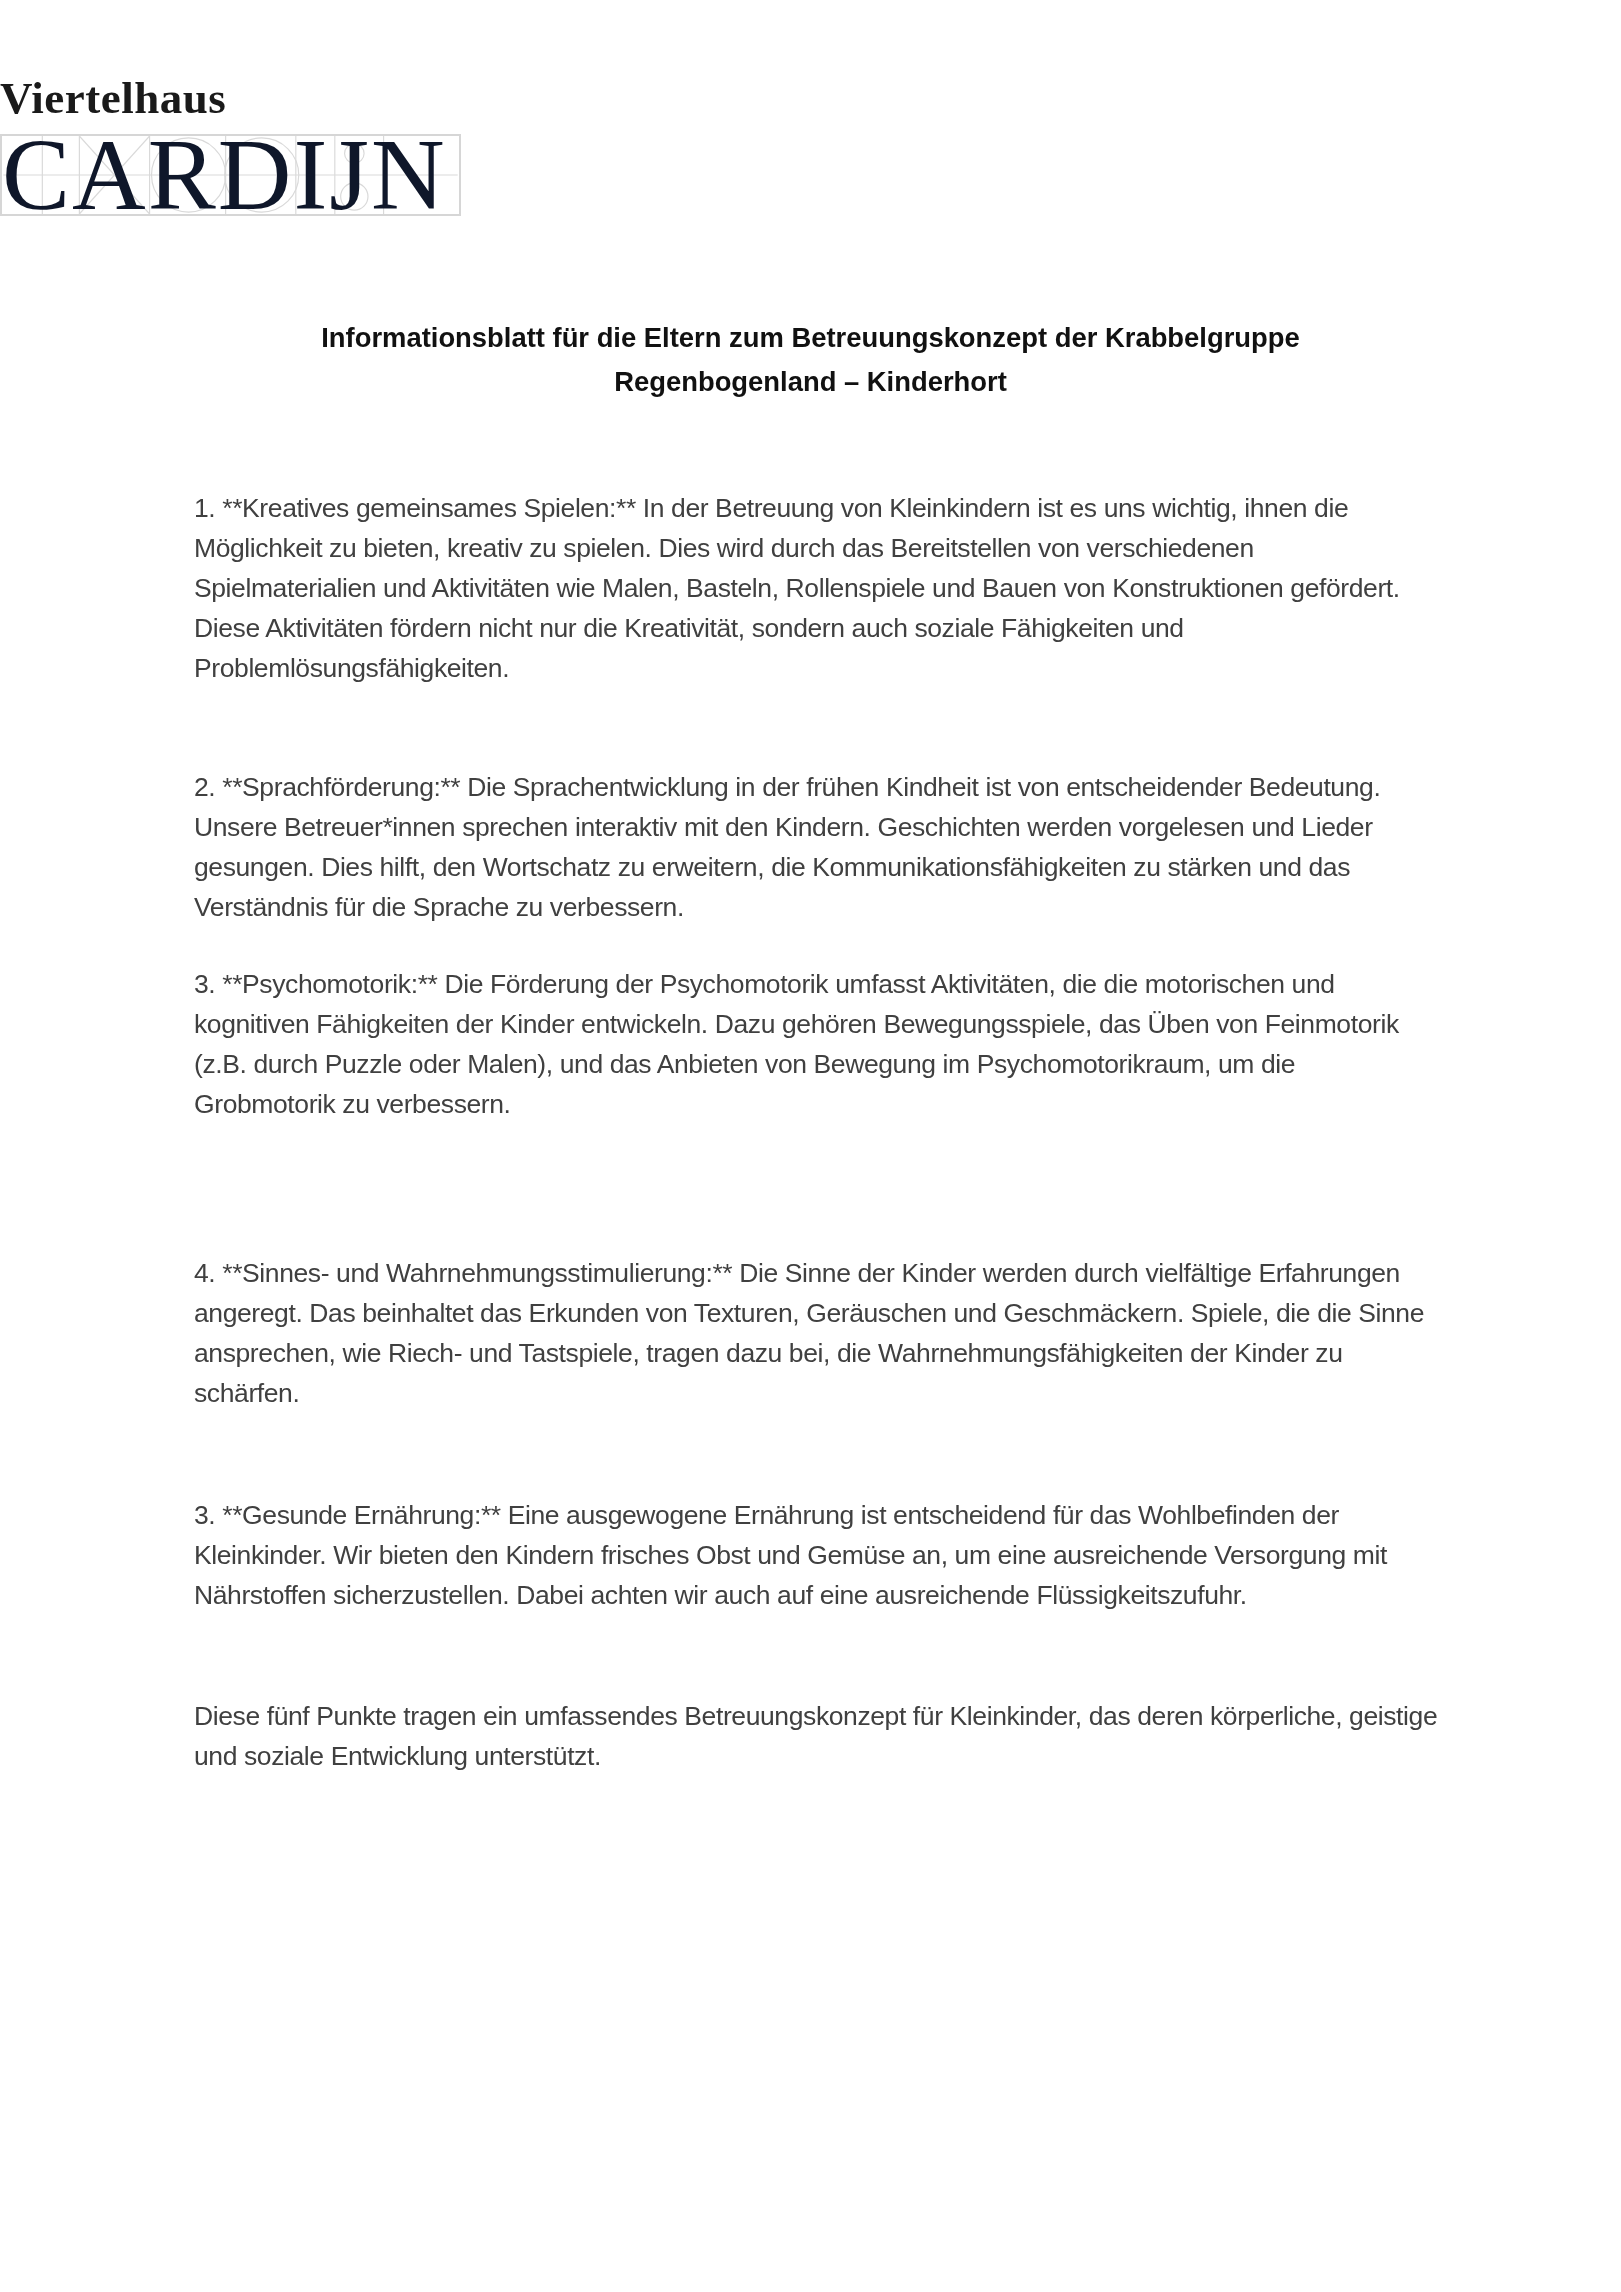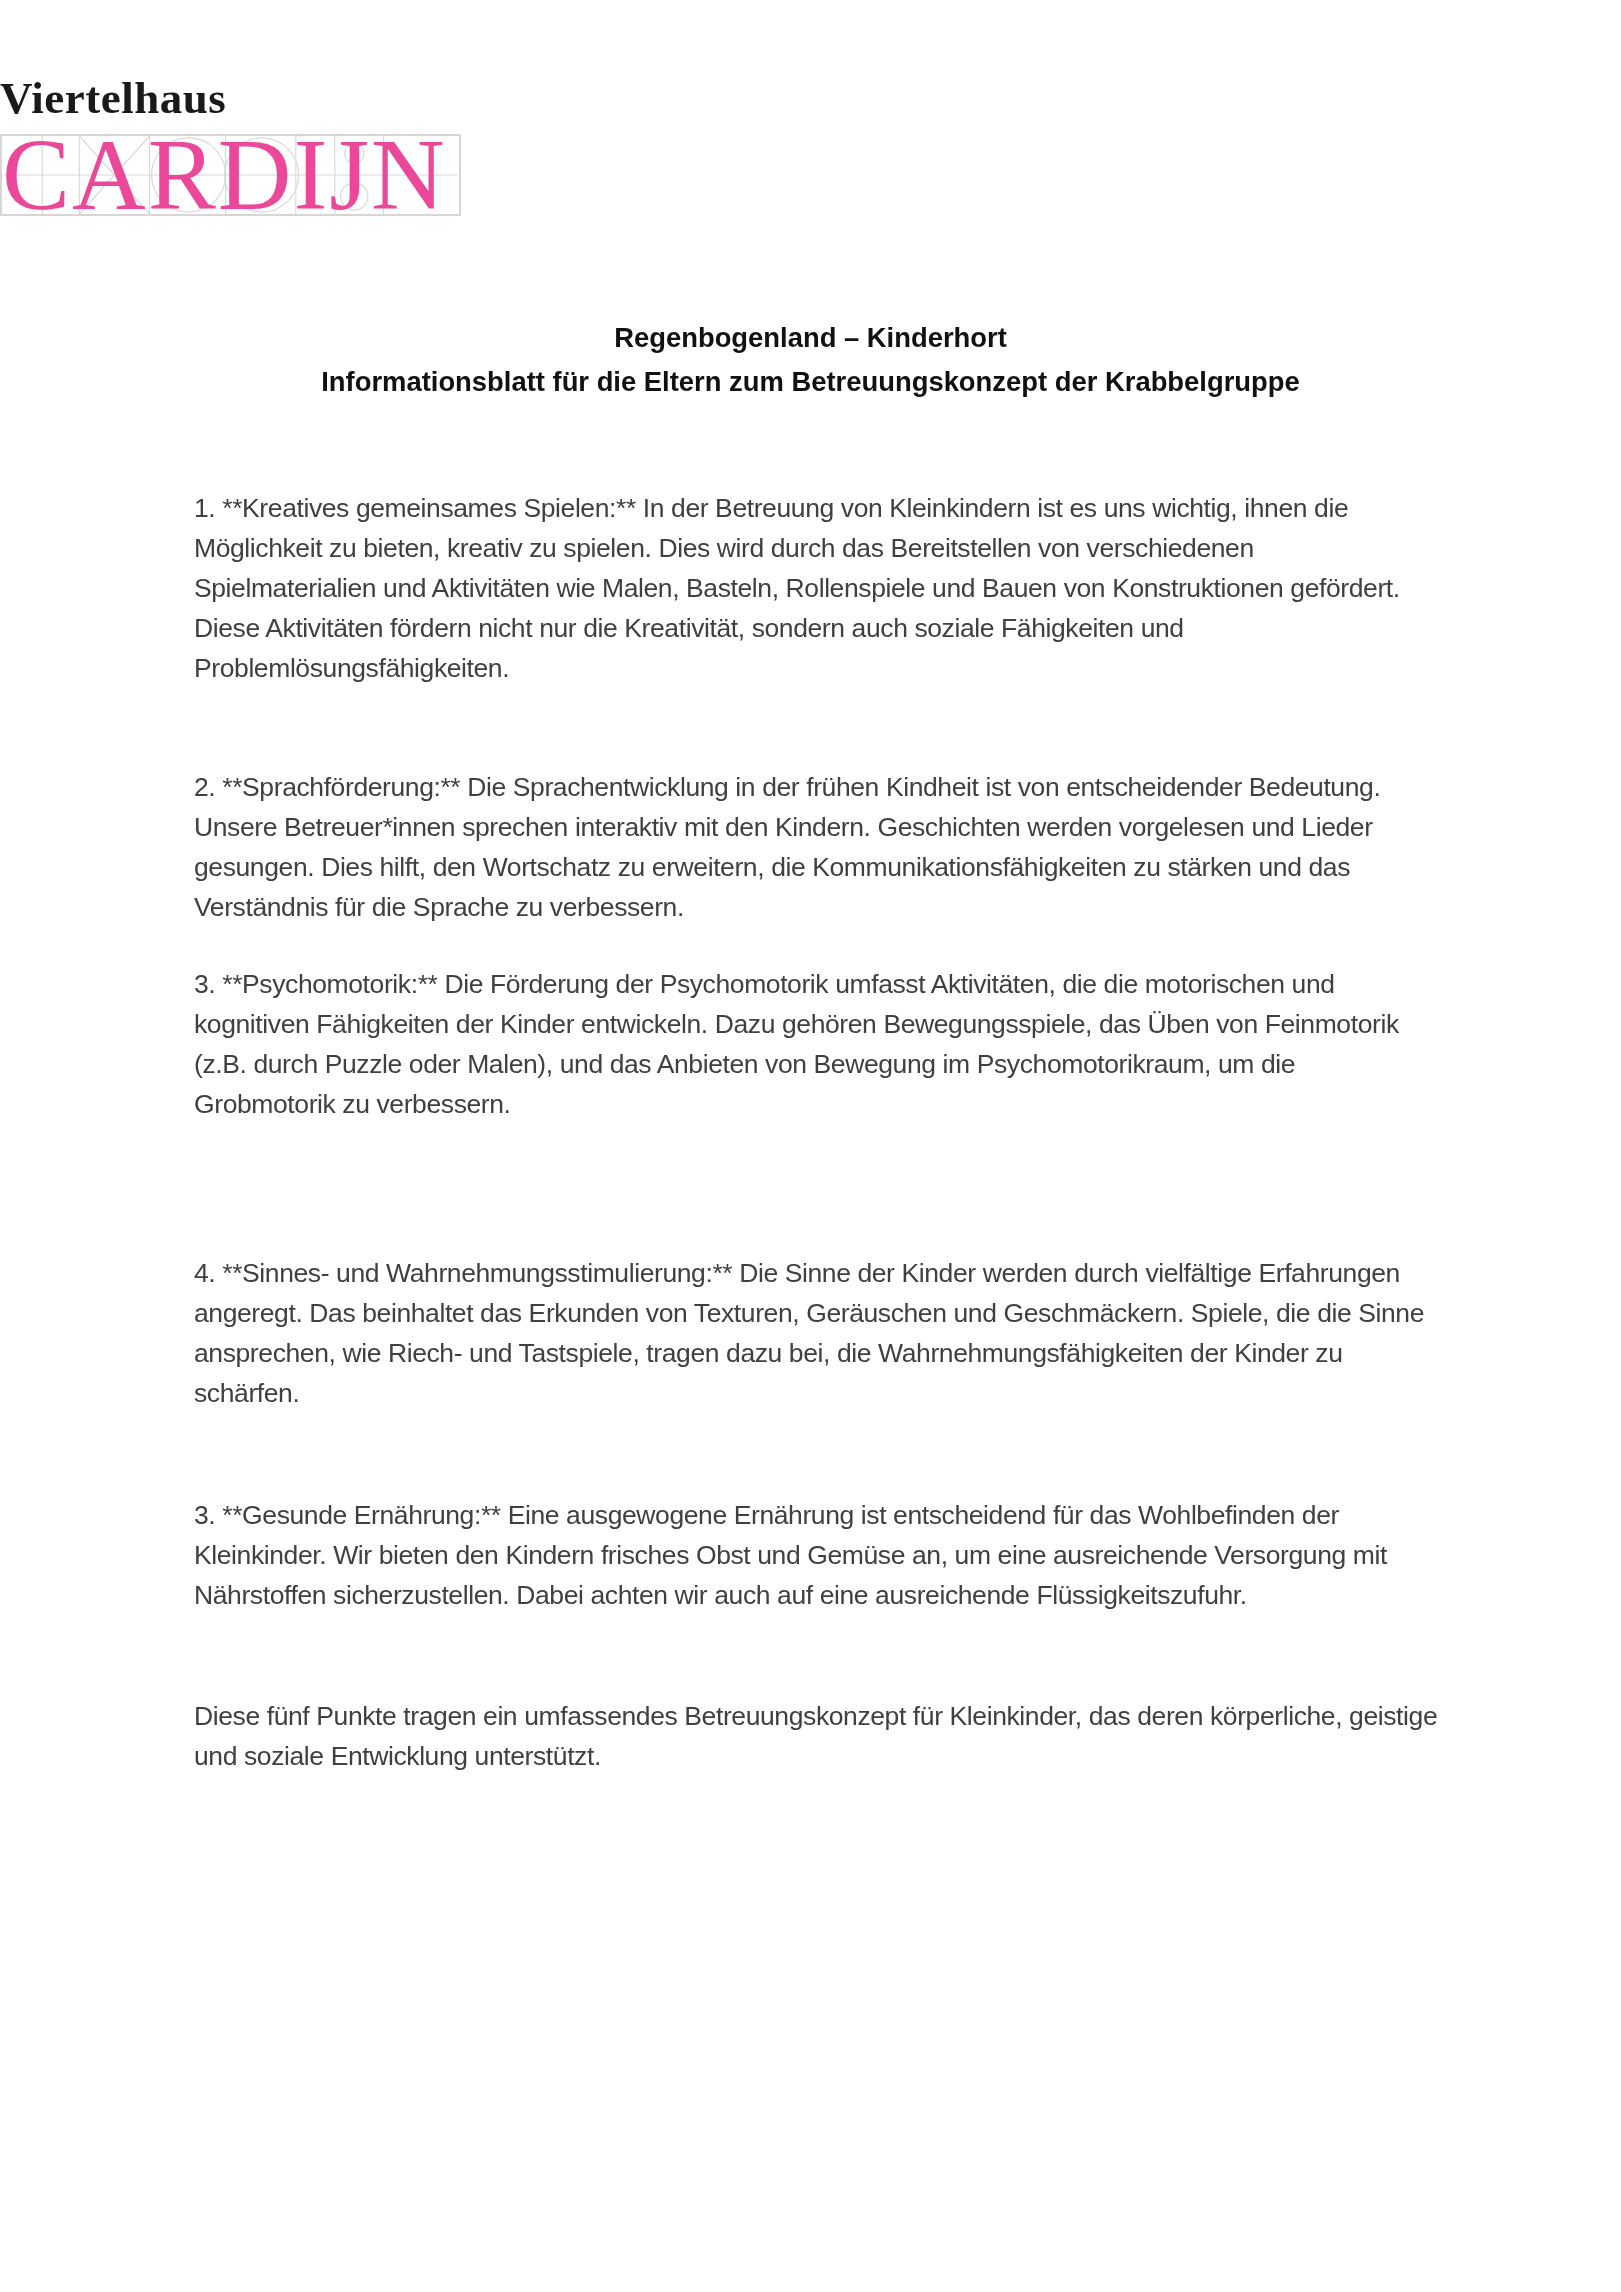--- a/index.html
+++ b/index.html
@@ -5,21 +5,21 @@
   html, body { margin: 0; padding: 0; background: #ffffff; }
   body { width: 1621px; height: 2293px; position: relative; overflow: hidden;
          font-family: "Liberation Sans", sans-serif; color: #111; }
   .logo { position: absolute; left: 0; width: 1621px; top: 69px; }
   .logo-top { font-family: "Liberation Serif", serif; font-weight: bold; font-size: 45px;
               color: #1a1a1a; letter-spacing: 0.5px; line-height: 59px; }
   .logo-box { position: relative; display: inline-block; margin-top: 5.9px; width: 457px; height: 78px;
               border: 2px solid #d6d6d6; }
   .logo-grid { position: absolute; inset: 0; }
   .logo-word { position: absolute; left: 0; right: 0; top: -11.8px; font-family: "Liberation Serif", serif;
-               font-size: 102px; line-height: 102px; color: #ec4899; letter-spacing: 2px; }
+               font-size: 102px; line-height: 102px; color: #0f172a; letter-spacing: 2px; }
   .title { position: absolute; left: 0; width: 1621px; top: 316px; text-align: center;
            font-weight: bold; font-size: 27.4px; line-height: 44px; color: #111; }
   .para { position: absolute; left: 194px; width: 1245px; font-size: 26.5px; line-height: 40px;
           color: #404040; letter-spacing: -0.4px; }
 </style>
 </head>
 <body>
 
 <div class="logo">
   <div class="logo-top">Viertelhaus</div>
@@ -40,22 +40,22 @@
         <circle cx="265" cy="40" r="38"></circle>
         <circle cx="360" cy="18" r="10"></circle>
         <circle cx="360" cy="62" r="14"></circle>
       </g>
     </svg>
     <div class="logo-word">CARDIJN</div>
   </div>
 </div>
 
 <div class="title">
+  <div>Informationsblatt für die Eltern zum Betreuungskonzept der Krabbelgruppe</div>
   <div>Regenbogenland – Kinderhort</div>
-  <div>Informationsblatt für die Eltern zum Betreuungskonzept der Krabbelgruppe</div>
 </div>
 
 <div class="para" style="top:488px">1. **Kreatives gemeinsames Spielen:** In der Betreuung von Kleinkindern ist es uns wichtig, ihnen die Möglichkeit zu bieten, kreativ zu spielen. Dies wird durch das Bereitstellen von verschiedenen Spielmaterialien und Aktivitäten wie Malen, Basteln, Rollenspiele und Bauen von Konstruktionen gefördert. Diese Aktivitäten fördern nicht nur die Kreativität, sondern auch soziale Fähigkeiten und Problemlösungsfähigkeiten.</div>
 <div class="para" style="top:767px">2. **Sprachförderung:** Die Sprachentwicklung in der frühen Kindheit ist von entscheidender Bedeutung. Unsere Betreuer*innen sprechen interaktiv mit den Kindern. Geschichten werden vorgelesen und Lieder gesungen. Dies hilft, den Wortschatz zu erweitern, die Kommunikationsfähigkeiten zu stärken und das Verständnis für die Sprache zu verbessern.</div>
 <div class="para" style="top:964px">3. **Psychomotorik:** Die Förderung der Psychomotorik umfasst Aktivitäten, die die motorischen und kognitiven Fähigkeiten der Kinder entwickeln. Dazu gehören Bewegungsspiele, das Üben von Feinmotorik (z.B. durch Puzzle oder Malen), und das Anbieten von Bewegung im Psychomotorikraum, um die Grobmotorik zu verbessern.</div>
 <div class="para" style="top:1253px">4. **Sinnes- und Wahrnehmungsstimulierung:** Die Sinne der Kinder werden durch vielfältige Erfahrungen angeregt. Das beinhaltet das Erkunden von Texturen, Geräuschen und Geschmäckern. Spiele, die die Sinne ansprechen, wie Riech- und Tastspiele, tragen dazu bei, die Wahrnehmungsfähigkeiten der Kinder zu schärfen.</div>
 <div class="para" style="top:1495px">3. **Gesunde Ernährung:** Eine ausgewogene Ernährung ist entscheidend für das Wohlbefinden der Kleinkinder. Wir bieten den Kindern frisches Obst und Gemüse an, um eine ausreichende Versorgung mit Nährstoffen sicherzustellen. Dabei achten wir auch auf eine ausreichende Flüssigkeitszufuhr.</div>
 <div class="para" style="top:1696px">Diese fünf Punkte tragen ein umfassendes Betreuungskonzept für Kleinkinder, das deren körperliche, geistige und soziale Entwicklung unterstützt.</div>
 
 

